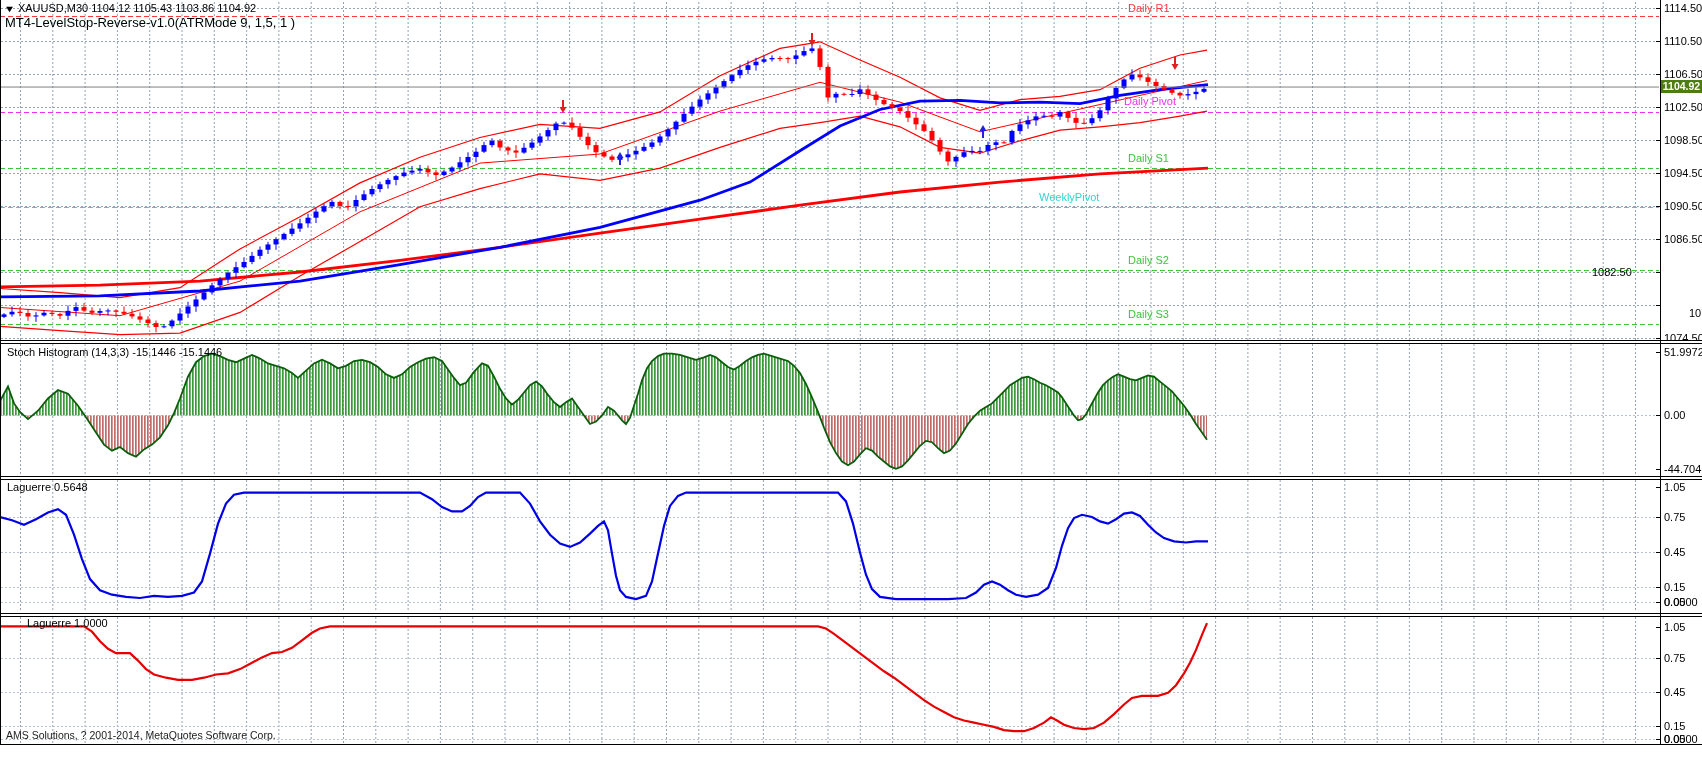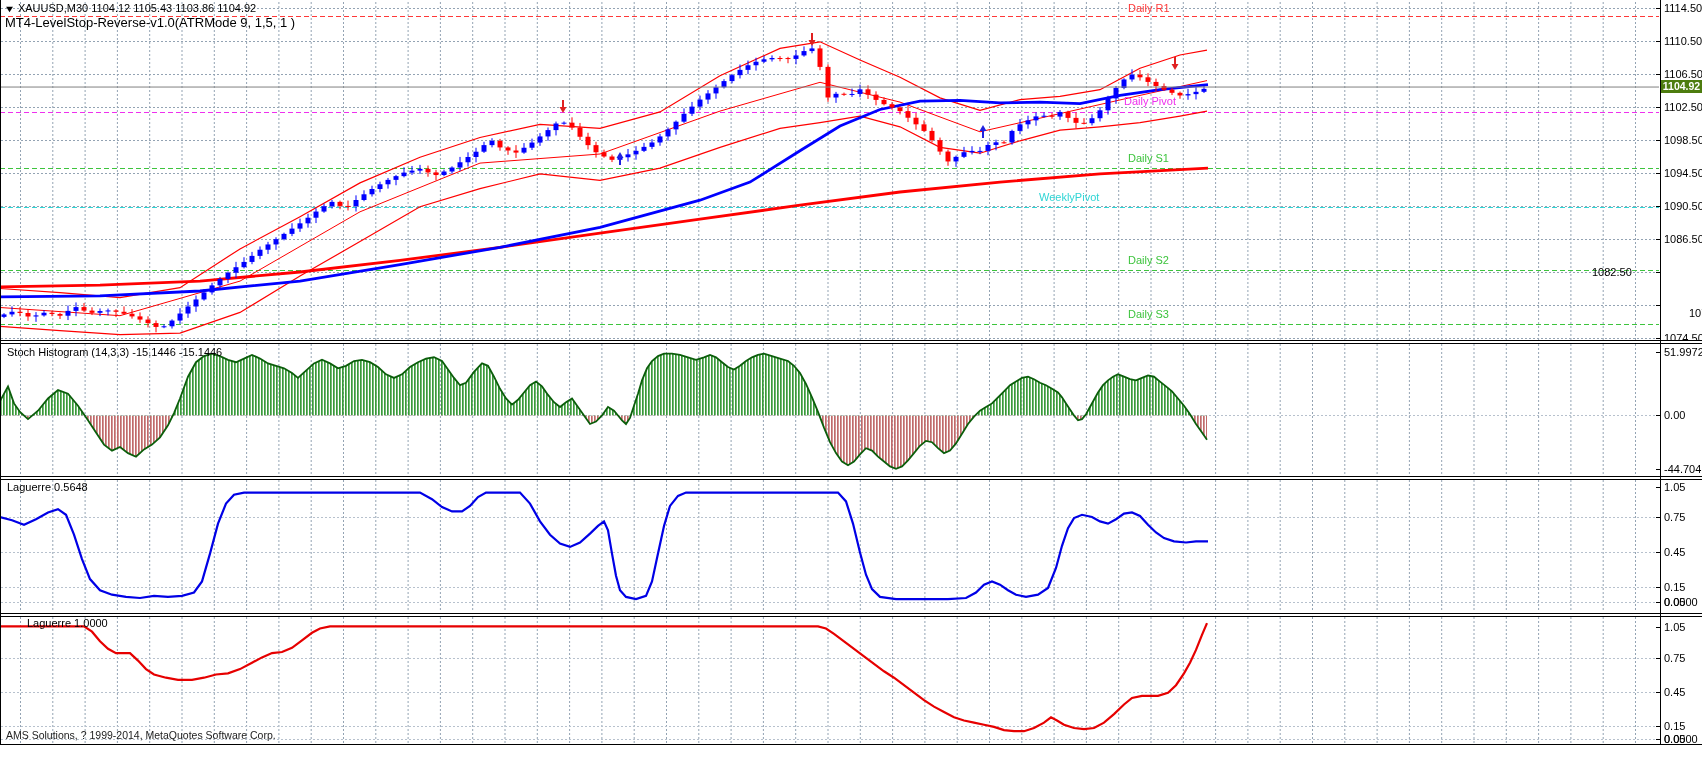--- a/index.html
+++ b/index.html
@@ -687,21 +687,21 @@
 
   <div id="title-block">
     <div id="title-line1"><span id="symbol-marker">▼</span><span>XAUUSD,M30  1104.12 1105.43 1103.86 1104.92</span></div>
     <div id="title-line2">MT4-LevelStop-Reverse-v1.0(ATRMode 9, 1,5, 1 )</div>
   </div>
 
   <div id="stoch-label" class="wlbl">Stoch Histogram (14,3,3) -15.1446 -15.1446</div>
   <div id="lag1-label" class="wlbl">Laguerre 0.5648</div>
   <div id="lag2-label" class="wlbl">Laguerre 1.0000</div>
 
-  <div id="copyright">AMS Solutions, ? 1999-2014, MetaQuotes Software Corp.</div>
+  <div id="copyright">AMS Solutions, ? 2001-2014, MetaQuotes Software Corp.</div>
 
   <div class="divider" style="top:340px"></div>
   <div class="divider" style="top:476px"></div>
   <div class="divider" style="top:613px"></div>
 
   <div id="left-border"></div>
   <div id="axis-border"></div>
   <div id="bottom-border"></div>
 
   <div id="price-axis-col"></div>

